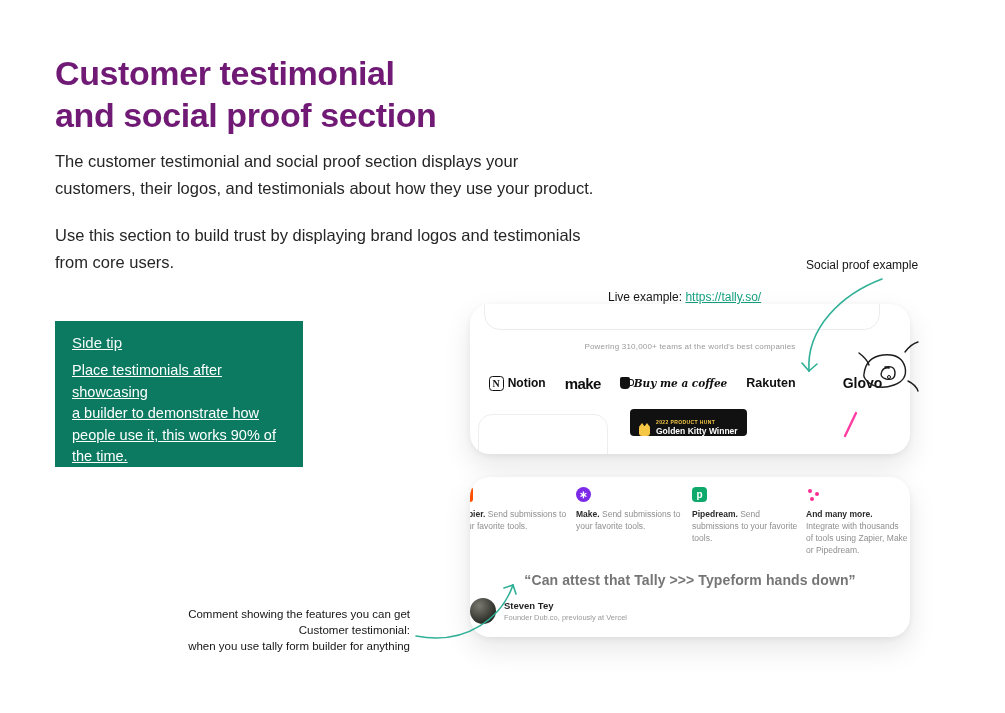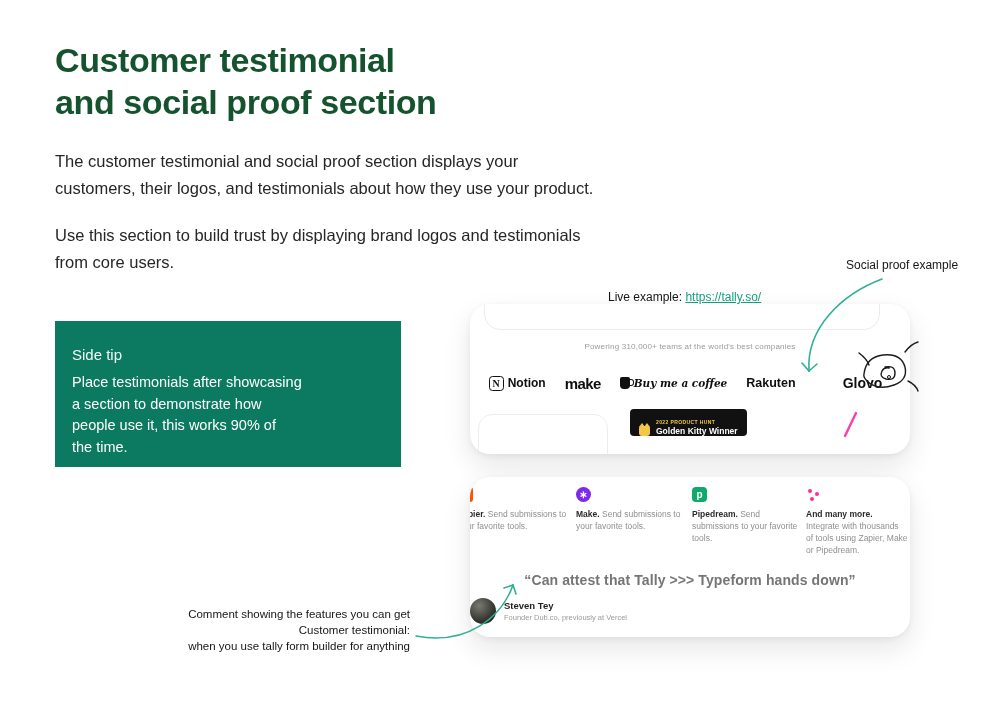--- a/index.html
+++ b/index.html
@@ -3,36 +3,36 @@
 <meta charset="utf-8">
 <style>
   * { box-sizing: border-box; margin: 0; padding: 0; }
   body { width: 1005px; height: 713px; margin: 0; background: #fff; }
   .page {
     position: relative; width: 1005px; height: 713px; background: #ffffff;
     font-family: "Liberation Sans", sans-serif; color: #161616; overflow: hidden;
   }
 
   
-  .title { position: absolute; left: 55px; top: 39px; font-size: 34px; line-height: 42px;
-           font-weight: 600; letter-spacing: -0.4px; color: #14532d; }
+  .title { position: absolute; left: 55px; top: 52px; font-size: 34px; line-height: 42px;
+           font-weight: 600; letter-spacing: -0.4px; color: #701a75; }
   .intro { position: absolute; left: 55px; font-size: 16.5px; line-height: 27px; color: #262626; }
   .intro.p1 { top: 148px; }
   .intro.p2 { top: 222px; }
 
   
-  .tip-box { position: absolute; left: 55px; top: 321px; width: 346px; height: 146px;
-             background: #0B7A60; padding: 25px 17px; color: #fff; }
+  .tip-box { position: absolute; left: 55px; top: 321px; width: 248px; height: 146px;
+             background: #0B7A60; padding: 13px 17px; color: #fff; text-decoration: underline; }
   .tip-title { font-size: 15px; font-weight: 400; color: rgba(255,255,255,0.95); margin-bottom: 9px; }
   .tip-body { font-size: 14.5px; line-height: 21.5px; font-weight: 400; }
 
   
   .live-example { position: absolute; left: 608px; top: 290px; font-size: 12px; color: #161616; }
   .live-example a { color: #17A383; text-decoration: underline; cursor: pointer; }
-  .social-proof-label { position: absolute; left: 846px; top: 258px; font-size: 12px; color: #161616; }
+  .social-proof-label { position: absolute; left: 806px; top: 258px; font-size: 12px; color: #161616; }
   .testimonial-note { position: absolute; left: 155px; top: 606px; width: 255px;
                       text-align: right; font-size: 11.5px; line-height: 16px; color: #161616; }
 
   
   .shot-card { position: absolute; background: #fff; border-radius: 20px; overflow: hidden;
                box-shadow: 0 12px 28px rgba(17,17,17,0.10), 0 2px 6px rgba(17,17,17,0.06); }
   .card-social { left: 470px; top: 304px; width: 440px; height: 150px; }
   .card-integrations { left: 470px; top: 477px; width: 440px; height: 160px; }
 
   .inner-edge-top { position: absolute; left: 14px; right: 30px; top: -26px; height: 52px;
@@ -118,21 +118,21 @@
   </p>
   <p class="intro p2">
     <span>Use this section to build trust by displaying brand logos and testimonials</span><br>
     <span>from core users.</span>
   </p>
 
   <div class="tip-box">
     <div class="tip-title">Side tip</div>
     <div class="tip-body">
       <span>Place testimonials after showcasing</span><br>
-      <span>a section to demonstrate how</span><br>
+      <span>a builder to demonstrate how</span><br>
       <span>people use it, this works 90% of</span><br>
       <span>the time.</span>
     </div>
   </div>
 
   <div class="live-example">
     <span>Live example:</span>
     <a href="#">https://tally.so/</a>
   </div>
 

